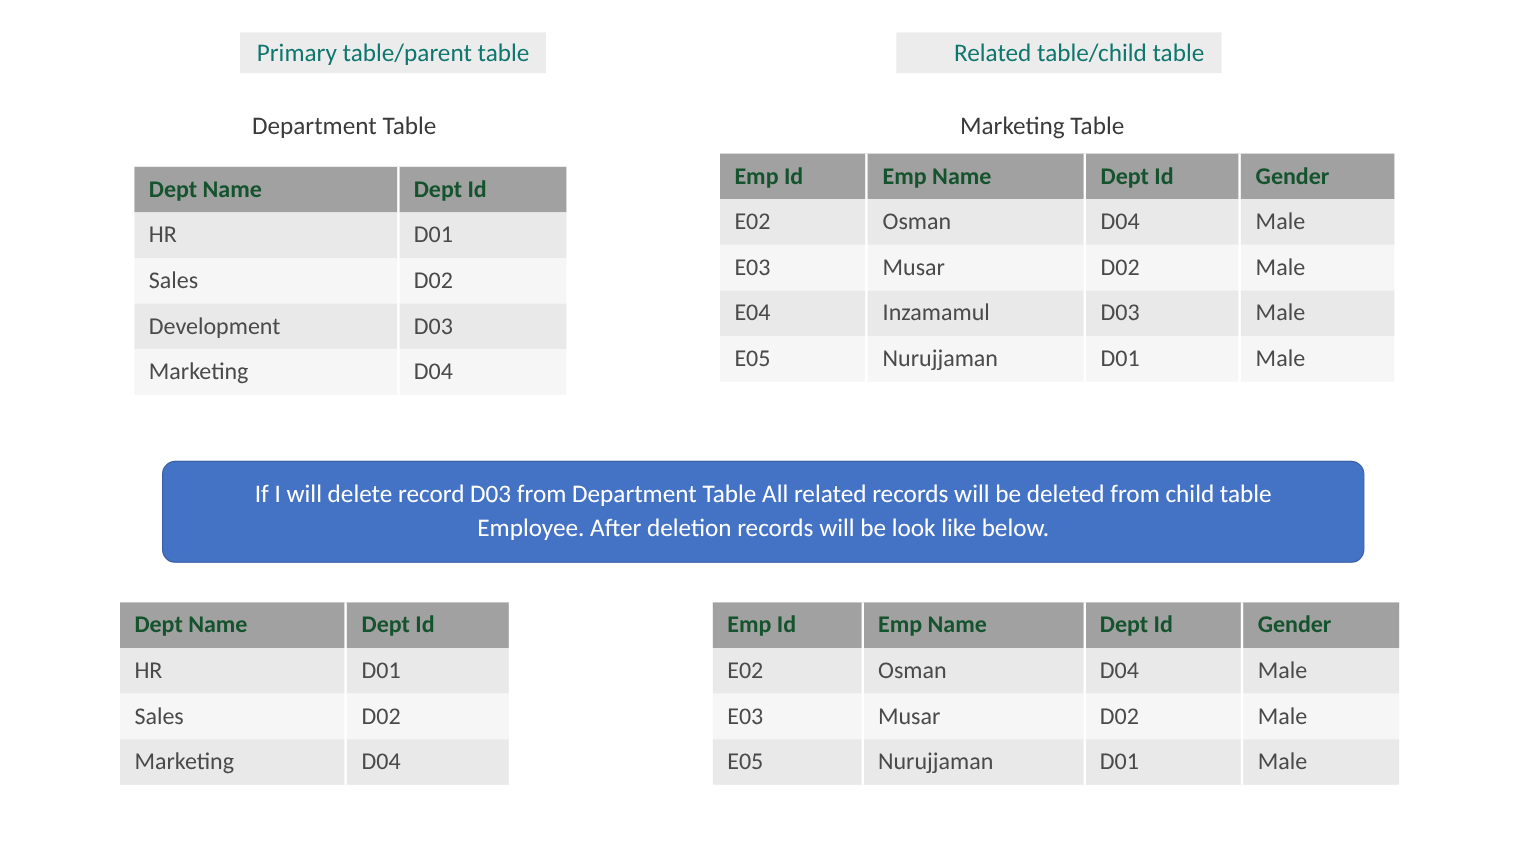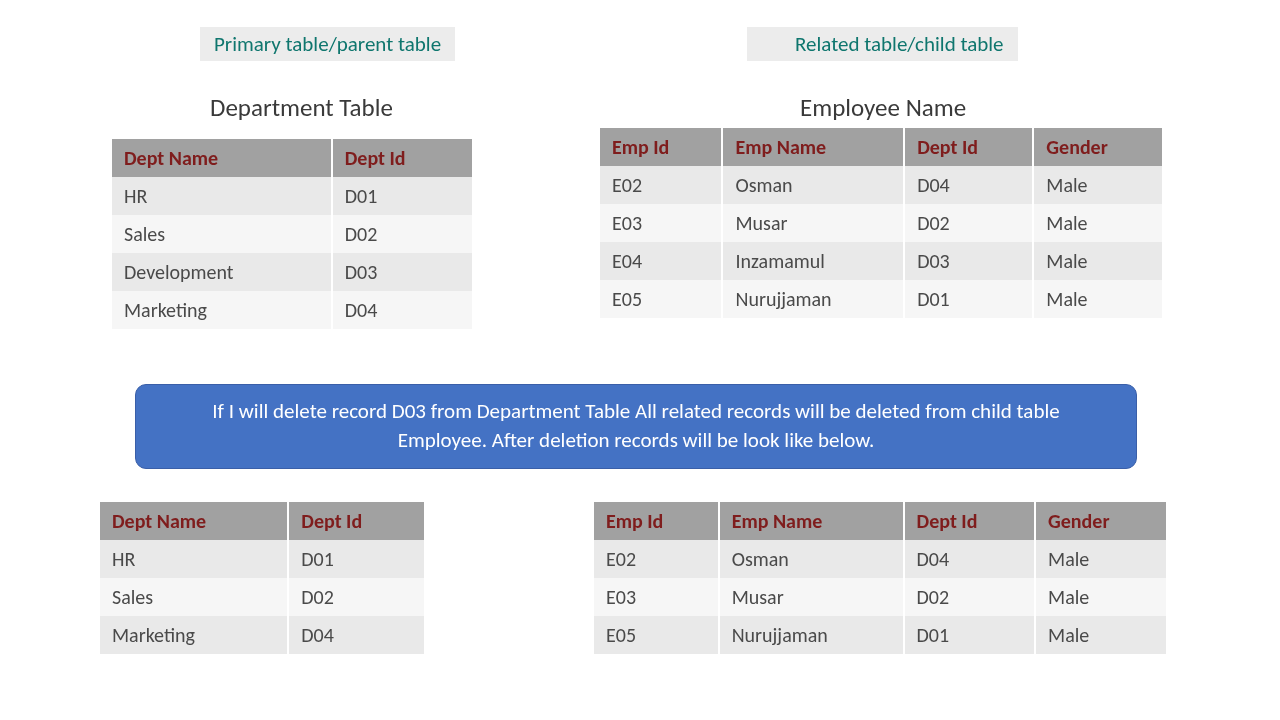--- a/index.html
+++ b/index.html
@@ -15,31 +15,31 @@
     position: relative;
   }
   .tag-label {
     background: #ececec;
     padding: 4px 14px;
     font-size: 21px;
     color: #0f766e;
     display: inline-block;
   }
   .title {
-    font-size: 25px;
+    font-size: 21px;
     color: #3a3a3a;
   }
   table {
     border-collapse: collapse;
     font-size: 20px;
     width: 100%;
   }
   th {
     background: #a1a1a1;
-    color: #7f1d1d;
+    color: #14532d;
     font-weight: 600;
     text-align: left;
     padding: 7px 12px;
     border-right: 2px solid #fff;
   }
   th:last-child { border-right: none; }
   td {
     padding: 7px 12px;
     color: #4a4a4a;
     border-right: 2px solid #fff;
@@ -69,21 +69,21 @@
   #dept-table2 { position:absolute; left:100px; top:502px; width:324px; }
   #emp-table2  { position:absolute; left:594px; top:502px; width:572px; }
 </style>
 </head>
 <body>
 
 <div id="tag-primary" class="tag-label">Primary table/parent table</div>
 <div id="tag-related" class="tag-label">Related table/child table</div>
 
 <div id="title-dept" class="title">Department Table</div>
-<div id="title-emp" class="title">Employee Name</div>
+<div id="title-emp" class="title">Marketing Table</div>
 
 <div id="dept-table">
 <table>
   <thead>
         <tr>
     <th>Dept Name</th>
     <th>Dept Id</th>
   </tr>
       </thead>
   <tbody>

